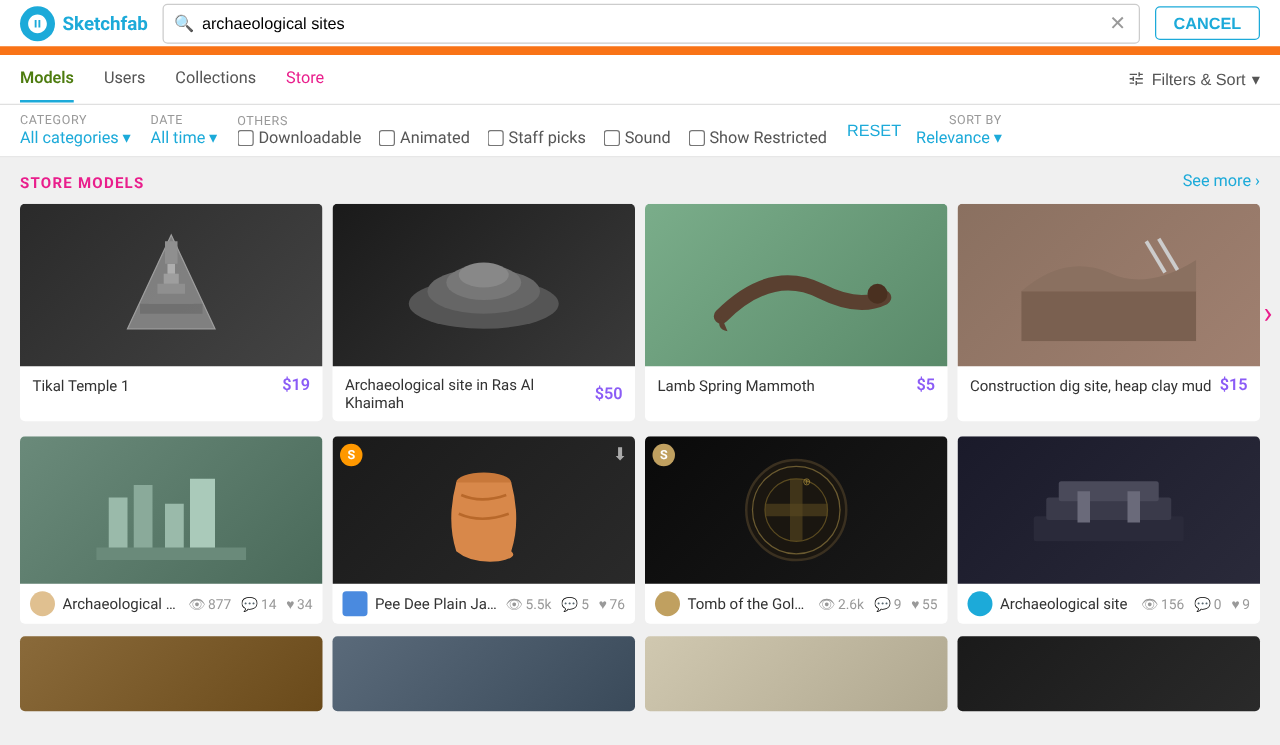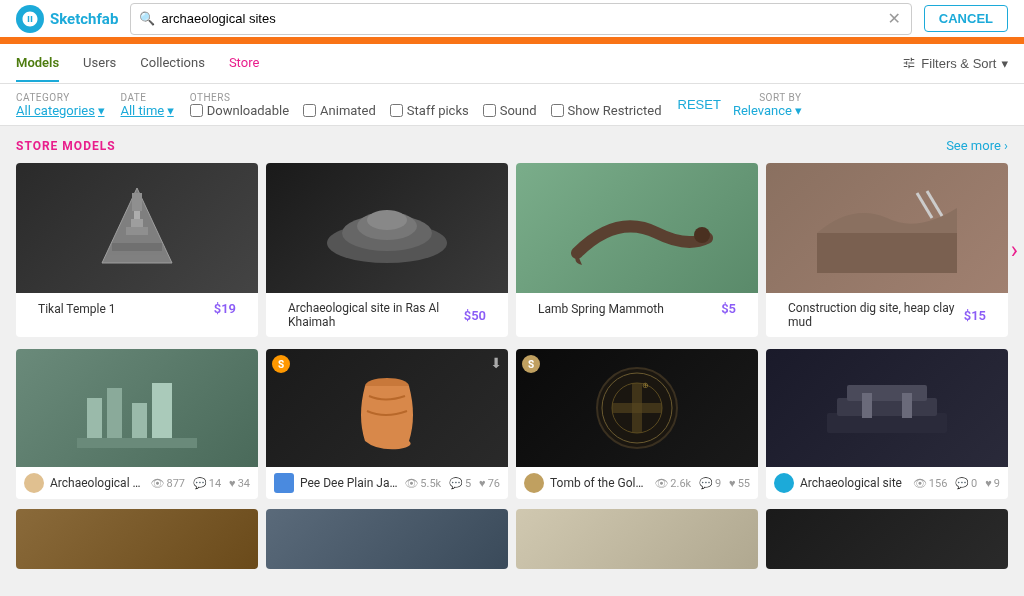--- a/index.html
+++ b/index.html
@@ -22,42 +22,42 @@
     .nav-tab { font-size: 13px; color: #555; cursor: pointer; padding: 10px 0; border-bottom: 2px solid transparent; text-decoration: none; }
     .nav-tab.active { color: #4d7c0f; border-bottom: 2px solid #1caad9; font-weight: 600; }
     .nav-tab.store { color: #e91e8c; }
     .filters-sort-btn { display: flex; align-items: flex-start; gap: 5px; color: #555; cursor: pointer; font-size: 13px; border: none; background: none; }
 
     
     .filter-bar { background: #fff; border-bottom: 1px solid #e0e0e0; padding: 6px 16px; display: flex; align-items: center; gap: 16px; height: 42px; }
     .filter-left { display: flex; align-items: center; gap: 16px; }
     .filter-group { display: flex; flex-direction: column; }
     .filter-label { font-size: 10px; color: #999; text-transform: uppercase; letter-spacing: 0.5px; }
-    .filter-value { font-size: 13px; color: #1caad9; cursor: pointer; display: flex; align-items: center; gap: 3px; text-decoration: underline; }
+    .filter-value { font-size: 13px; color: #1caad9; cursor: pointer; display: flex; align-items: center; gap: 3px; }
     .filter-checkboxes { display: flex; align-items: center; gap: 14px; }
     .filter-check { display: flex; align-items: center; gap: 4px; font-size: 13px; color: #555; cursor: pointer; }
     .filter-check input { cursor: pointer; }
     .filter-right { display: flex; align-items: center; gap: 12px; }
     .reset-btn { color: #1caad9; font-size: 13px; cursor: pointer; border: none; background: none; }
     .sort-group { display: flex; flex-direction: column; align-items: flex-end; }
     .sort-value { font-size: 13px; color: #1caad9; cursor: pointer; display: flex; align-items: center; gap: 3px; }
 
     
     .content { background: #f0f0f0; padding: 12px 16px; height: calc(596px - 44px - 40px - 42px); overflow-y: auto; }
 
     
     .section-header { display: flex; align-items: center; justify-content: space-between; margin-bottom: 10px; }
     .section-title { font-size: 12px; font-weight: 700; color: #e91e8c; letter-spacing: 1px; text-transform: uppercase; }
     .see-more { font-size: 13px; color: #1caad9; cursor: pointer; display: flex; align-items: center; gap: 2px; }
 
     
     .store-cards { display: flex; gap: 8px; margin-bottom: 12px; position: relative; }
     .store-card { background: #fff; border-radius: 4px; overflow: hidden; flex: 1; cursor: pointer; position: relative; }
     .store-card-img-placeholder { width: 100%; height: 130px; }
-    .store-card-info { padding: 8px 22px; display: flex; justify-content: space-between; align-items: center; }
+    .store-card-info { padding: 8px 10px; display: flex; justify-content: space-between; align-items: center; }
     .store-card-name { font-size: 12px; color: #333; }
     .store-card-price { font-size: 13px; color: #8b5cf6; font-weight: 600; }
     .next-arrow { position: absolute; right: -10px; top: 50%; transform: translateY(-50%); color: #e91e8c; font-size: 24px; cursor: pointer; z-index: 10; }
 
     
     .model-cards { display: flex; gap: 8px; margin-bottom: 10px; }
     .model-card { background: #fff; border-radius: 4px; overflow: hidden; flex: 1; cursor: pointer; }
     .model-card-img-placeholder { width: 100%; height: 118px; }
     .model-card-footer { padding: 6px 8px; display: flex; align-items: center; gap: 6px; }
     .model-avatar { width: 20px; height: 20px; border-radius: 50%; background: #ccc; flex-shrink: 0; overflow: hidden; }

